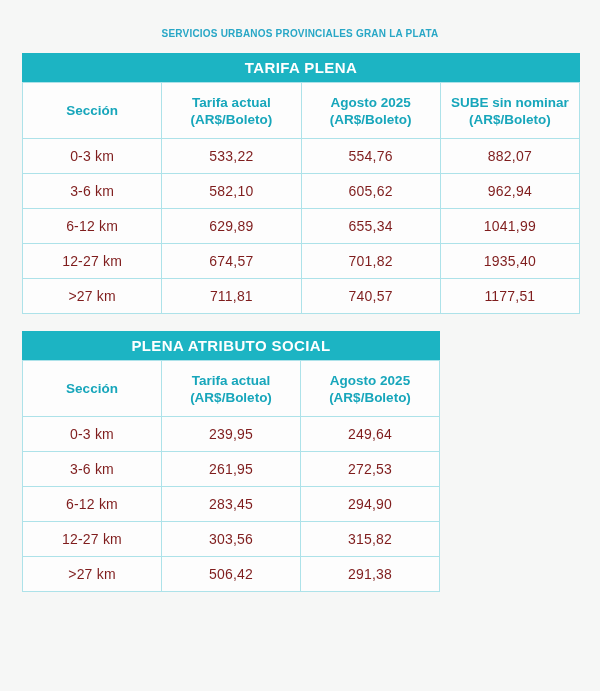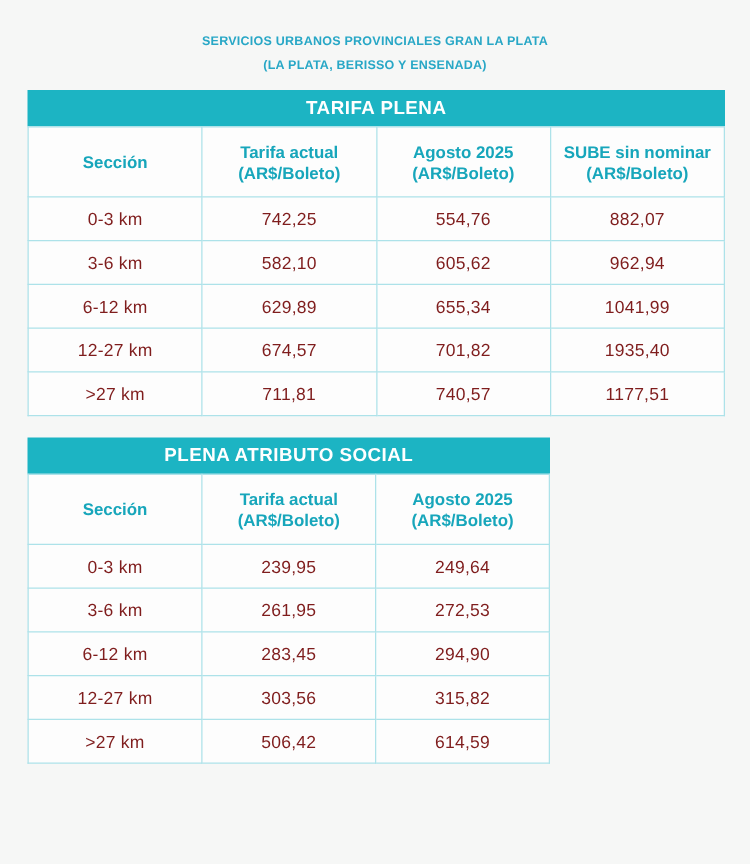--- a/index.html
+++ b/index.html
@@ -76,21 +76,20 @@
   .h-unit:empty { display: none; }
 </style>
 </head>
 <body>
 
 <div class="page">
 
 
   <div class="subtitle">
     <div>SERVICIOS URBANOS PROVINCIALES GRAN LA PLATA</div>
-    <div>(LA PLATA, BERISSO Y ENSENADA)</div>
   </div>
 
   <div class="tariff-table t1">
     <div class="band">TARIFA PLENA</div>
     <table>
       <thead>
         <tr>
           <th>
             <span class="h-name">Sección</span>
 
@@ -105,21 +104,21 @@
           </th>
           <th>
             <span class="h-name">SUBE sin nominar</span>
             <span class="h-unit">(AR$/Boleto)</span>
           </th>
         </tr>
       </thead>
       <tbody>
         <tr>
           <td>0-3 km</td>
-          <td>742,25</td>
+          <td>533,22</td>
           <td>554,76</td>
           <td>882,07</td>
         </tr>
         <tr>
           <td>3-6 km</td>
           <td>582,10</td>
           <td>605,62</td>
           <td>962,94</td>
         </tr>
         <tr>
@@ -180,19 +179,19 @@
           <td>294,90</td>
         </tr>
         <tr>
           <td>12-27 km</td>
           <td>303,56</td>
           <td>315,82</td>
         </tr>
         <tr>
           <td>&gt;27 km</td>
           <td>506,42</td>
-          <td>614,59</td>
+          <td>291,38</td>
         </tr>
       </tbody>
     </table>
   </div>
 
 </div>
 
 </body></html>

